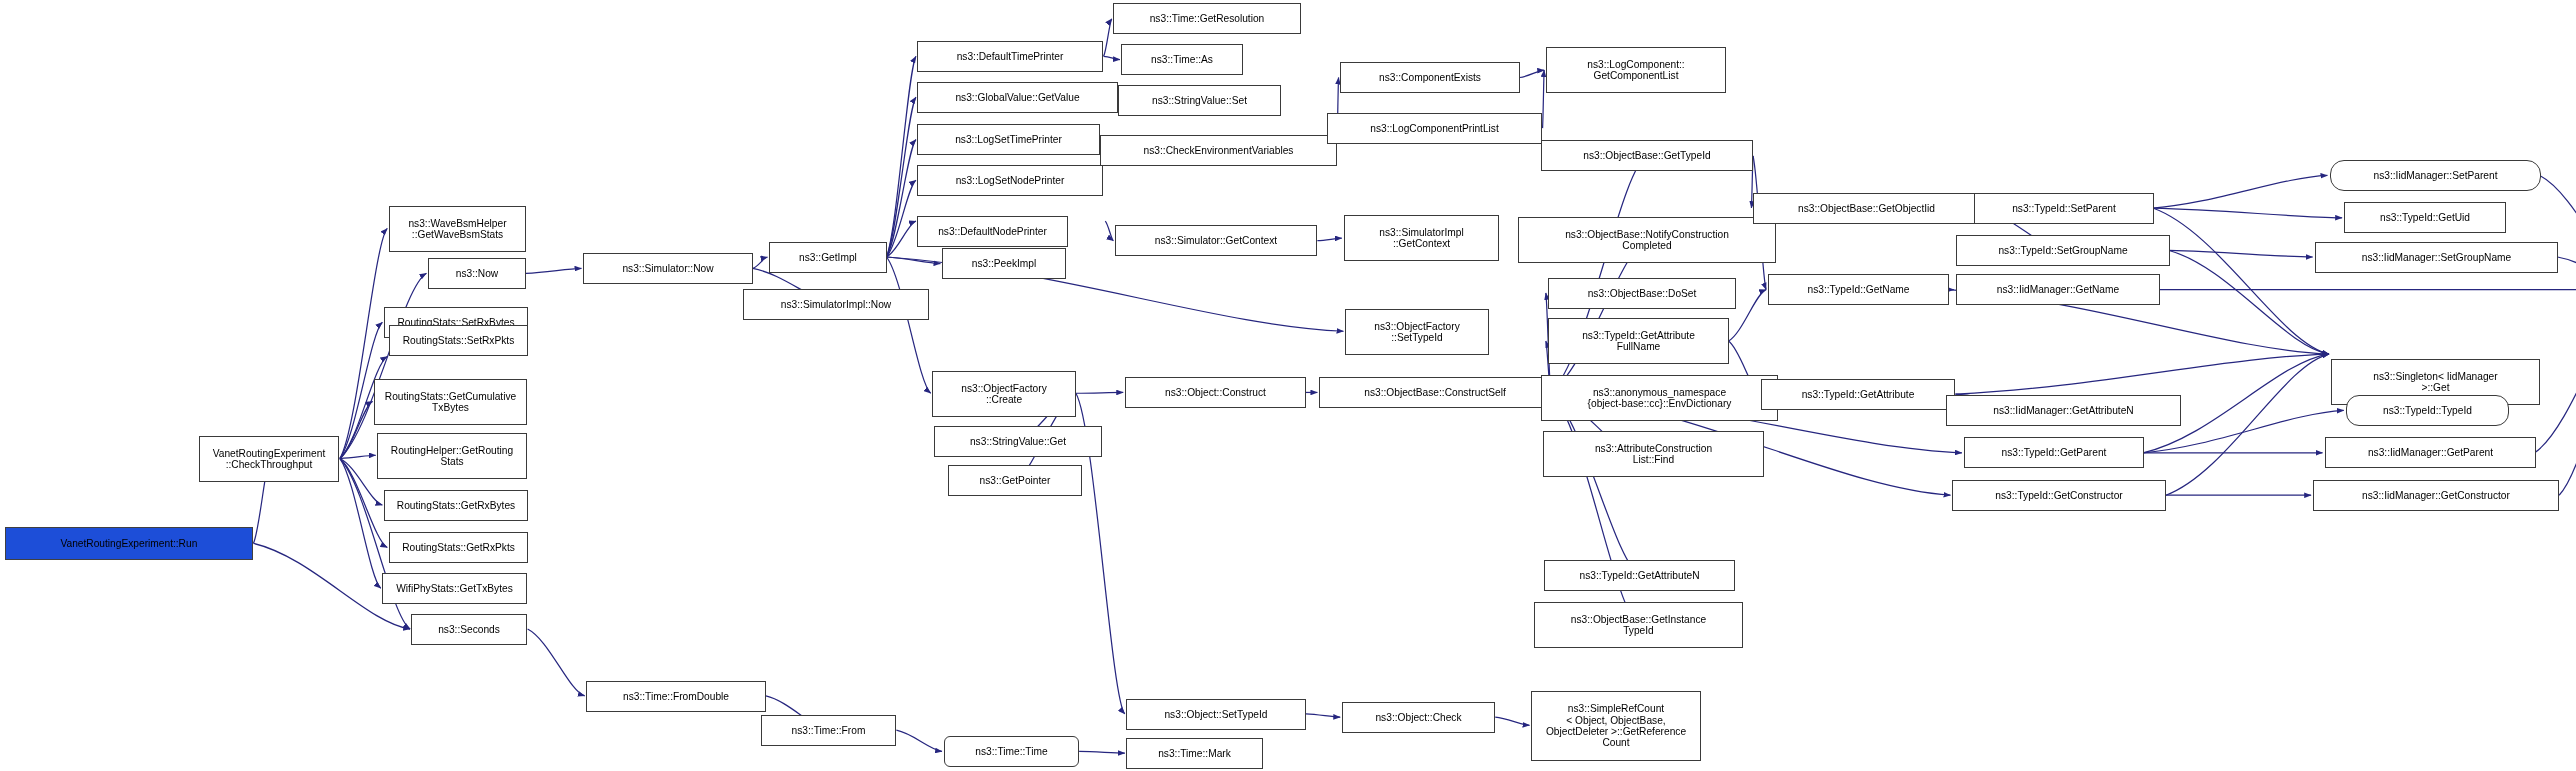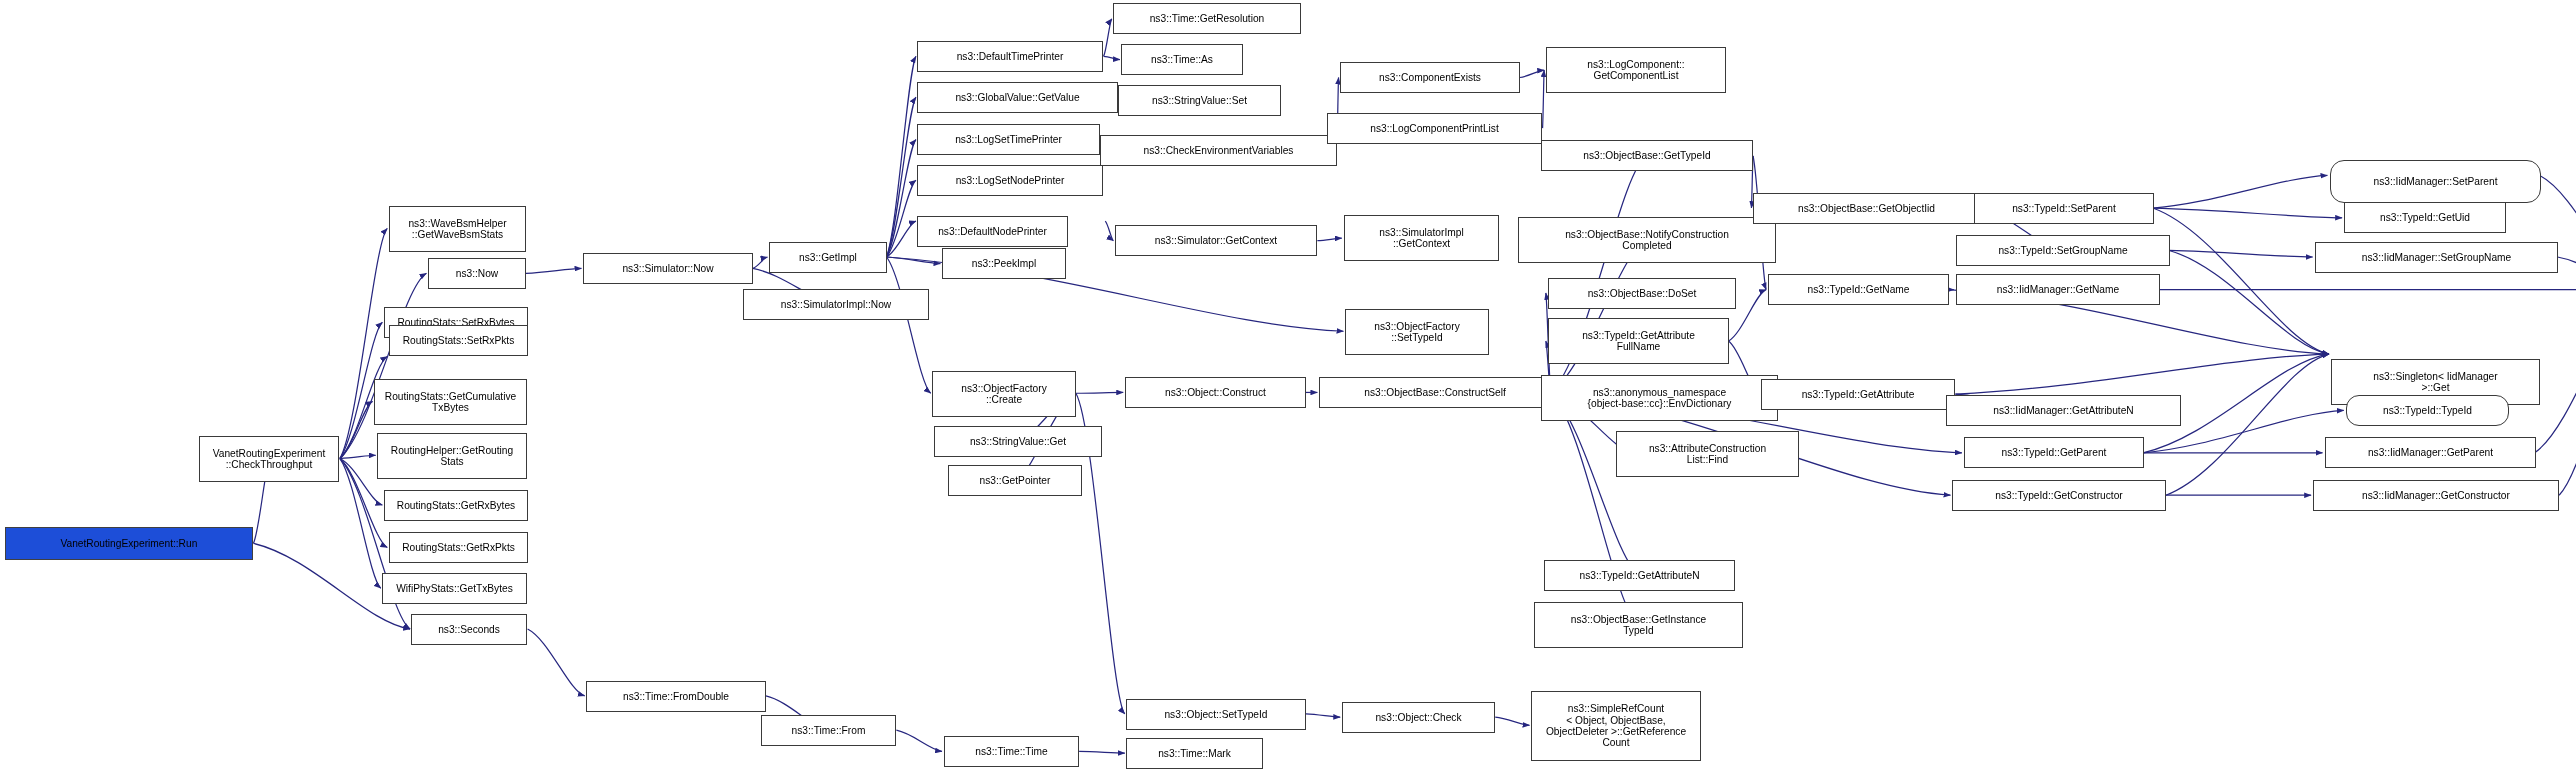--- a/index.html
+++ b/index.html
@@ -151,45 +151,45 @@
       <div class="node" style="left: 1125px; top: 377px; width: 181px; height: 31px;">ns3::Object::Construct</div>
       <div class="node" style="left: 1319px; top: 377px; width: 232px; height: 31px;">ns3::ObjectBase::ConstructSelf</div>
       <div class="node" style="left: 1541px; top: 140px; width: 212px; height: 31px;">ns3::ObjectBase::GetTypeId</div>
       <div class="node" style="left: 1518px; top: 217px; width: 258px; height: 46px;">ns3::ObjectBase::NotifyConstruction
 Completed</div>
       <div class="node" style="left: 1548px; top: 278px; width: 188px; height: 31px;">ns3::ObjectBase::DoSet</div>
       <div class="node" style="left: 1548px; top: 318px; width: 181px; height: 46px;">ns3::TypeId::GetAttribute
 FullName</div>
       <div class="node" style="left: 1541px; top: 375px; width: 237px; height: 46px;">ns3::anonymous_namespace
 {object-base::cc}::EnvDictionary</div>
-      <div class="node" style="left: 1616px; top: 431px; width: 183px; height: 46px;">ns3::AttributeConstruction
+      <div class="node" style="left: 1543px; top: 431px; width: 221px; height: 46px;">ns3::AttributeConstruction
 List::Find</div>
       <div class="node" style="left: 1544px; top: 560px; width: 191px; height: 31px;">ns3::TypeId::GetAttributeN</div>
       <div class="node" style="left: 1534px; top: 602px; width: 209px; height: 46px;">ns3::ObjectBase::GetInstance
 TypeId</div>
       <div class="node" style="left: 1753px; top: 193px; width: 227px; height: 31px;">ns3::ObjectBase::GetObjectIid</div>
       <div class="node" style="left: 1768px; top: 274px; width: 181px; height: 31px;">ns3::TypeId::GetName</div>
       <div class="node" style="left: 1761px; top: 379px; width: 194px; height: 31px;">ns3::TypeId::GetAttribute</div>
       <div class="node" style="left: 1974px; top: 193px; width: 180px; height: 31px;">ns3::TypeId::SetParent</div>
       <div class="node" style="left: 1956px; top: 235px; width: 214px; height: 31px;">ns3::TypeId::SetGroupName</div>
       <div class="node" style="left: 1956px; top: 274px; width: 204px; height: 31px;">ns3::IidManager::GetName</div>
       <div class="node" style="left: 1946px; top: 395px; width: 235px; height: 31px;">ns3::IidManager::GetAttributeN</div>
       <div class="node" style="left: 1964px; top: 437px; width: 180px; height: 31px;">ns3::TypeId::GetParent</div>
       <div class="node" style="left: 1952px; top: 480px; width: 214px; height: 31px;">ns3::TypeId::GetConstructor</div>
-      <div class="node" style="left: 2330px; top: 160px; width: 211px; height: 43px; border-radius: 14px;">ns3::IidManager::SetParent</div>
+      <div class="node" style="left: 2330px; top: 160px; width: 211px; height: 31px; border-radius: 14px;">ns3::IidManager::SetParent</div>
       <div class="node" style="left: 2344px; top: 202px; width: 162px; height: 31px;">ns3::TypeId::GetUid</div>
       <div class="node" style="left: 2315px; top: 242px; width: 243px; height: 31px;">ns3::IidManager::SetGroupName</div>
       <div class="node" style="left: 2331px; top: 331px; width: 209px; height: 46px; margin-top: 28px;">ns3::Singleton&lt; IidManager
 &gt;::Get</div>
       <div class="node" style="left: 2346px; top: 395px; width: 163px; height: 31px; border-radius: 13px;">ns3::TypeId::TypeId</div>
       <div class="node" style="left: 2325px; top: 437px; width: 211px; height: 31px;">ns3::IidManager::GetParent</div>
       <div class="node" style="left: 2313px; top: 480px; width: 246px; height: 31px;">ns3::IidManager::GetConstructor</div>
       <div class="node" style="left: 586px; top: 681px; width: 180px; height: 31px;">ns3::Time::FromDouble</div>
       <div class="node" style="left: 761px; top: 715px; width: 135px; height: 31px;">ns3::Time::From</div>
-      <div class="node" style="left: 944px; top: 736px; width: 135px; height: 31px;">ns3::Time::Time</div>
+      <div class="node" style="left: 944px; top: 736px; width: 135px; height: 31px; border-radius: 6px;">ns3::Time::Time</div>
       <div class="node" style="left: 1126px; top: 738px; width: 137px; height: 31px;">ns3::Time::Mark</div>
       <div class="node" style="left: 1126px; top: 699px; width: 180px; height: 31px;">ns3::Object::SetTypeId</div>
       <div class="node" style="left: 1342px; top: 702px; width: 153px; height: 31px;">ns3::Object::Check</div>
       <div class="node" style="left: 1531px; top: 691px; width: 170px; height: 70px;">ns3::SimpleRefCount
 &lt; Object, ObjectBase,
  ObjectDeleter &gt;::GetReference
 Count</div>
     </div>
 </div>
 

